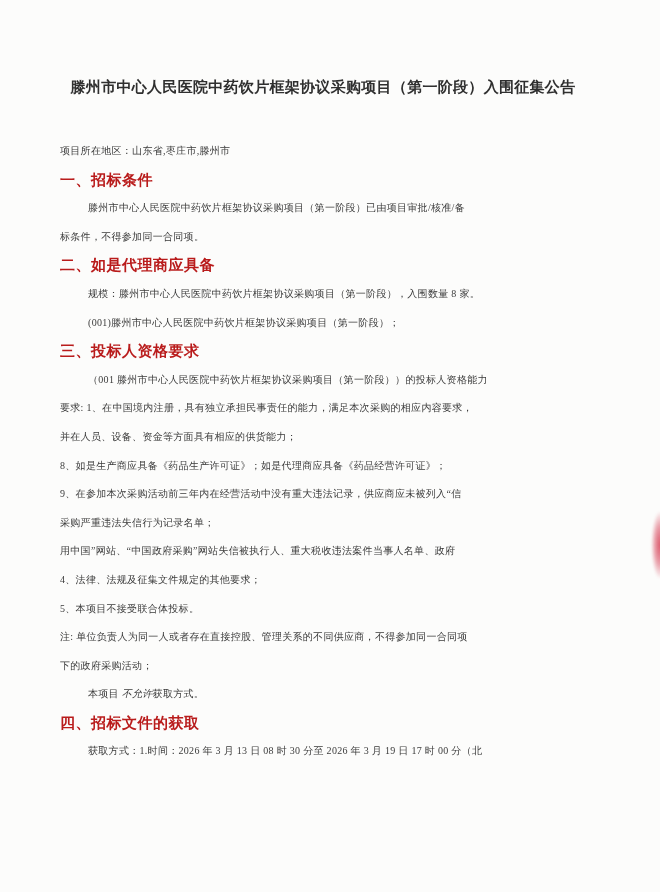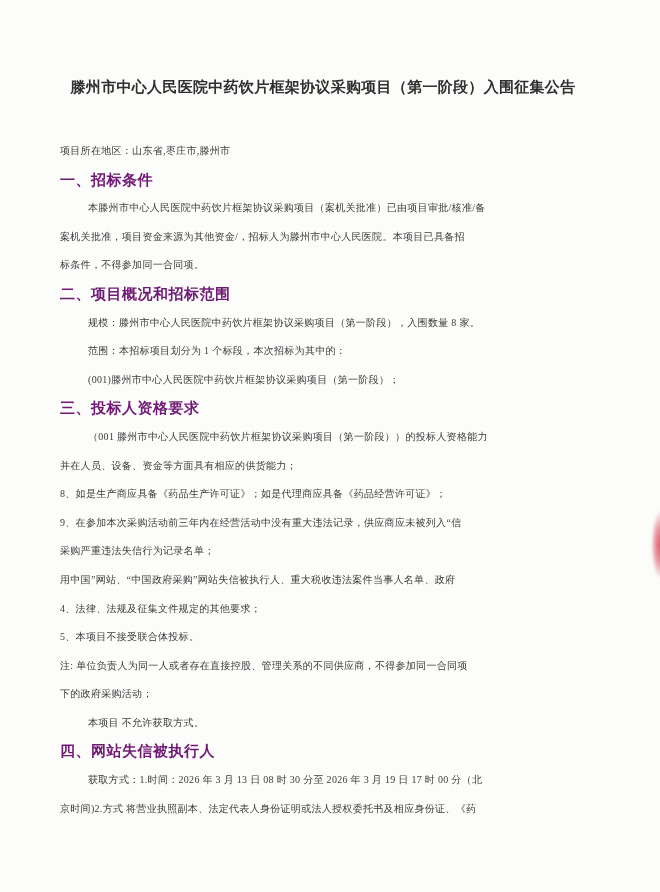--- a/index.html
+++ b/index.html
@@ -30,27 +30,27 @@
   }
   .line {
     font-size: 10px;
     line-height: 28.6px;
     white-space: pre;
     letter-spacing: 0.3px;
   }
   .heading {
     font-size: 15px;
     font-weight: bold;
-    color: #701a75;
+    color: #b91c1c;
     line-height: 28.6px;
     white-space: pre;
     letter-spacing: 0.5px;
   }
   .indent { padding-left: 28px; }
-  .italic { }
+  .italic { font-style: italic; }
   .seal-fragment {
     position: absolute;
     right: -9px;
     top: 511px;
     width: 18px;
     height: 68px;
     border-radius: 50%;
     background: radial-gradient(closest-side,
       rgba(217,79,99,0.95) 0%,
       rgba(217,79,99,0.55) 55%,
@@ -64,42 +64,40 @@
 <div class="page">
   <div class="content">
 
     <div class="title-block">
       <div class="title-line">滕州市中心人民医院中药饮片框架协议采购项目（第一阶段）入围征集公告</div>
     </div>
 
     <div class="line">项目所在地区：山东省,枣庄市,滕州市</div>
 
     <div class="heading">一、招标条件</div>
-    <div class="line indent">本滕州市中心人民医院中药饮片框架协议采购项目（案机关批准）已由项目审批/核准/备</div>
-    <div class="line">案机关批准，项目资金来源为其他资金/，招标人为滕州市中心人民医院。本项目已具备招</div>
+    <div class="line indent">滕州市中心人民医院中药饮片框架协议采购项目（第一阶段）已由项目审批/核准/备</div>
     <div class="line">标条件，不得参加同一合同项。</div>
 
-    <div class="heading">二、项目概况和招标范围</div>
+    <div class="heading">二、如是代理商应具备</div>
     <div class="line indent">规模：滕州市中心人民医院中药饮片框架协议采购项目（第一阶段），入围数量 8 家。</div>
-    <div class="line indent">范围：本招标项目划分为 1 个标段，本次招标为其中的：</div>
     <div class="line indent">(001)滕州市中心人民医院中药饮片框架协议采购项目（第一阶段）；</div>
 
     <div class="heading">三、投标人资格要求</div>
     <div class="line indent">（001 滕州市中心人民医院中药饮片框架协议采购项目（第一阶段））的投标人资格能力</div>
+    <div class="line">要求: 1、在中国境内注册，具有独立承担民事责任的能力，满足本次采购的相应内容要求，</div>
     <div class="line">并在人员、设备、资金等方面具有相应的供货能力；</div>
     <div class="line">8、如是生产商应具备《药品生产许可证》；如是代理商应具备《药品经营许可证》；</div>
     <div class="line">9、在参加本次采购活动前三年内在经营活动中没有重大违法记录，供应商应未被列入“信</div>
     <div class="line">采购严重违法失信行为记录名单；</div>
     <div class="line">用中国”网站、“中国政府采购”网站失信被执行人、重大税收违法案件当事人名单、政府</div>
     <div class="line">4、法律、法规及征集文件规定的其他要求；</div>
     <div class="line">5、本项目不接受联合体投标。</div>
     <div class="line">注: 单位负责人为同一人或者存在直接控股、管理关系的不同供应商，不得参加同一合同项</div>
     <div class="line">下的政府采购活动；</div>
     <div class="line indent"><span>本项目 </span><span class="italic">不允许</span><span>获取方式。</span></div>
 
-    <div class="heading">四、网站失信被执行人</div>
+    <div class="heading">四、招标文件的获取</div>
     <div class="line indent">获取方式：1.时间：2026 年 3 月 13 日 08 时 30 分至 2026 年 3 月 19 日 17 时 00 分（北</div>
-    <div class="line">京时间)2.方式 将营业执照副本、法定代表人身份证明或法人授权委托书及相应身份证、《药</div>
 
   </div>
 
   <div class="seal-fragment"></div>
 </div>
 
 </body></html>

